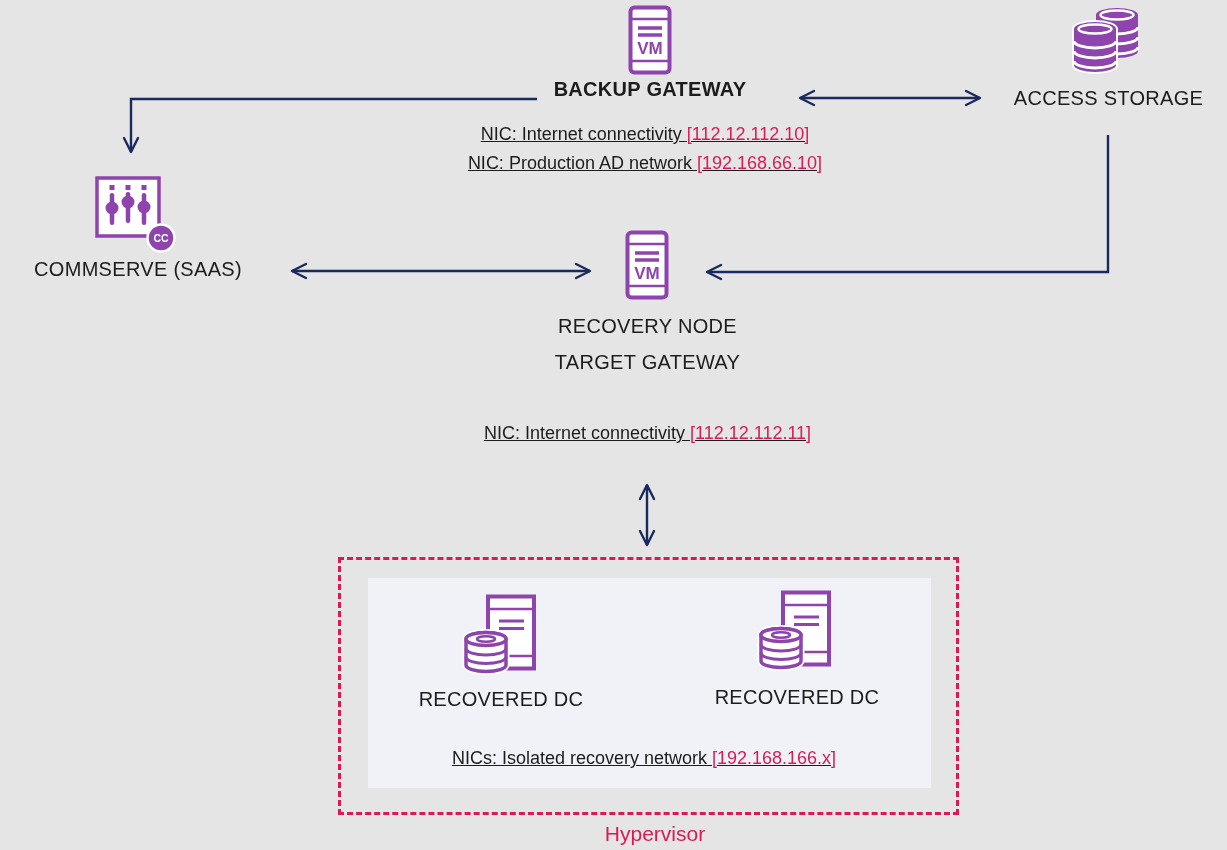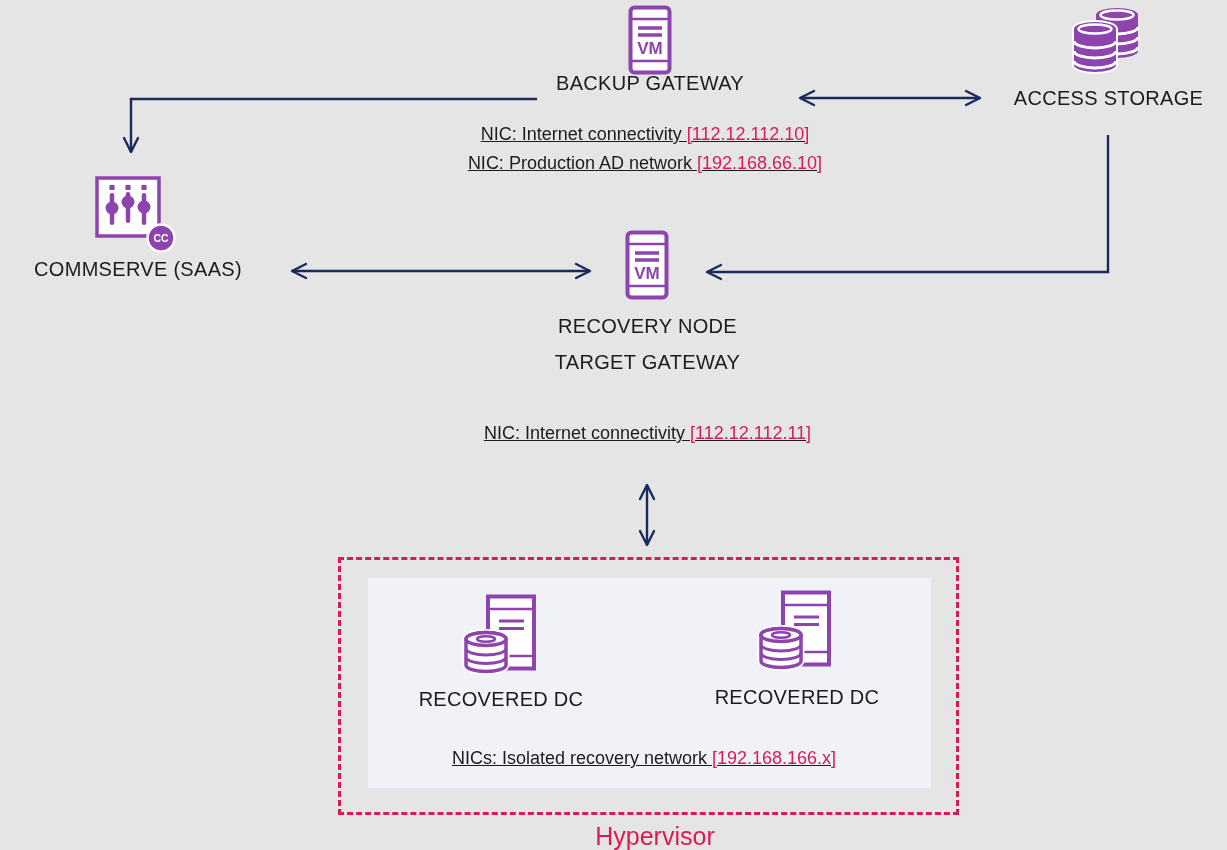--- a/index.html
+++ b/index.html
@@ -38,21 +38,21 @@
     z-index: 0;
   }
   #hypervisor-panel {
     left: 368px; top: 578px;
     width: 563px; height: 210px;
     background: #f1f2f8;
     z-index: 1;
   }
   #hypervisor-label {
     left: 560px; top: 822px; width: 190px;
-    font-size: 25px;
+    font-size: 21px;
     color: #dc1a52;
     text-align: center;
   }
   svg text { font-family: "Liberation Sans", "DejaVu Sans", sans-serif; }
 </style>
 </head>
 <body>
 
 <div id="canvas">
 
@@ -70,21 +70,21 @@
   </svg>
 
   <svg class="abs node" style="left:628px; top:5px;" width="44" height="70" viewBox="0 0 44 70">
     <rect x="2.5" y="2.5" width="39" height="65" rx="4" fill="#ffffff" stroke="#8e44ad" stroke-width="4"></rect>
     <line x1="4" y1="14" x2="40" y2="14" stroke="#8e44ad" stroke-width="2.5"></line>
     <line x1="4" y1="56" x2="40" y2="56" stroke="#8e44ad" stroke-width="2.5"></line>
     <line x1="10" y1="23" x2="34" y2="23" stroke="#8e44ad" stroke-width="3.5"></line>
     <line x1="10" y1="30" x2="34" y2="30" stroke="#8e44ad" stroke-width="3.5"></line>
     <text x="22" y="49" font-size="17" font-weight="bold" fill="#8e44ad" text-anchor="middle">VM</text>
   </svg>
-  <div class="abs node heading" style="left:530px; top:72px; width:240px;">BACKUP GATEWAY</div>
+  <div class="abs node heading" style="left:530px; top:78px; width:240px;font-weight:bold;">BACKUP GATEWAY</div>
   <div class="abs node nic-block" style="left:390px; top:120px; width:510px;">
     <div><span>NIC: Internet connectivity </span><span class="nic-ip">[112.12.112.10]</span></div>
     <div><span>NIC: Production AD network </span><span class="nic-ip">[192.168.66.10]</span></div>
   </div>
 
   <svg class="abs node" style="left:1072px; top:5px;" width="68" height="72" viewBox="0 0 68 72">
     <g transform="translate(24,2)">
       <path d="M0,8 A21,7 0 0 1 42,8 V44 A21,7 0 0 1 0,44 Z" fill="#8e44ad"></path>
       <ellipse cx="21" cy="8" rx="16.5" ry="4.5" fill="none" stroke="#ffffff" stroke-width="2.5"></ellipse>
       <path d="M0,20 A21,7 0 0 0 42,20" fill="none" stroke="#ffffff" stroke-width="3"></path>

